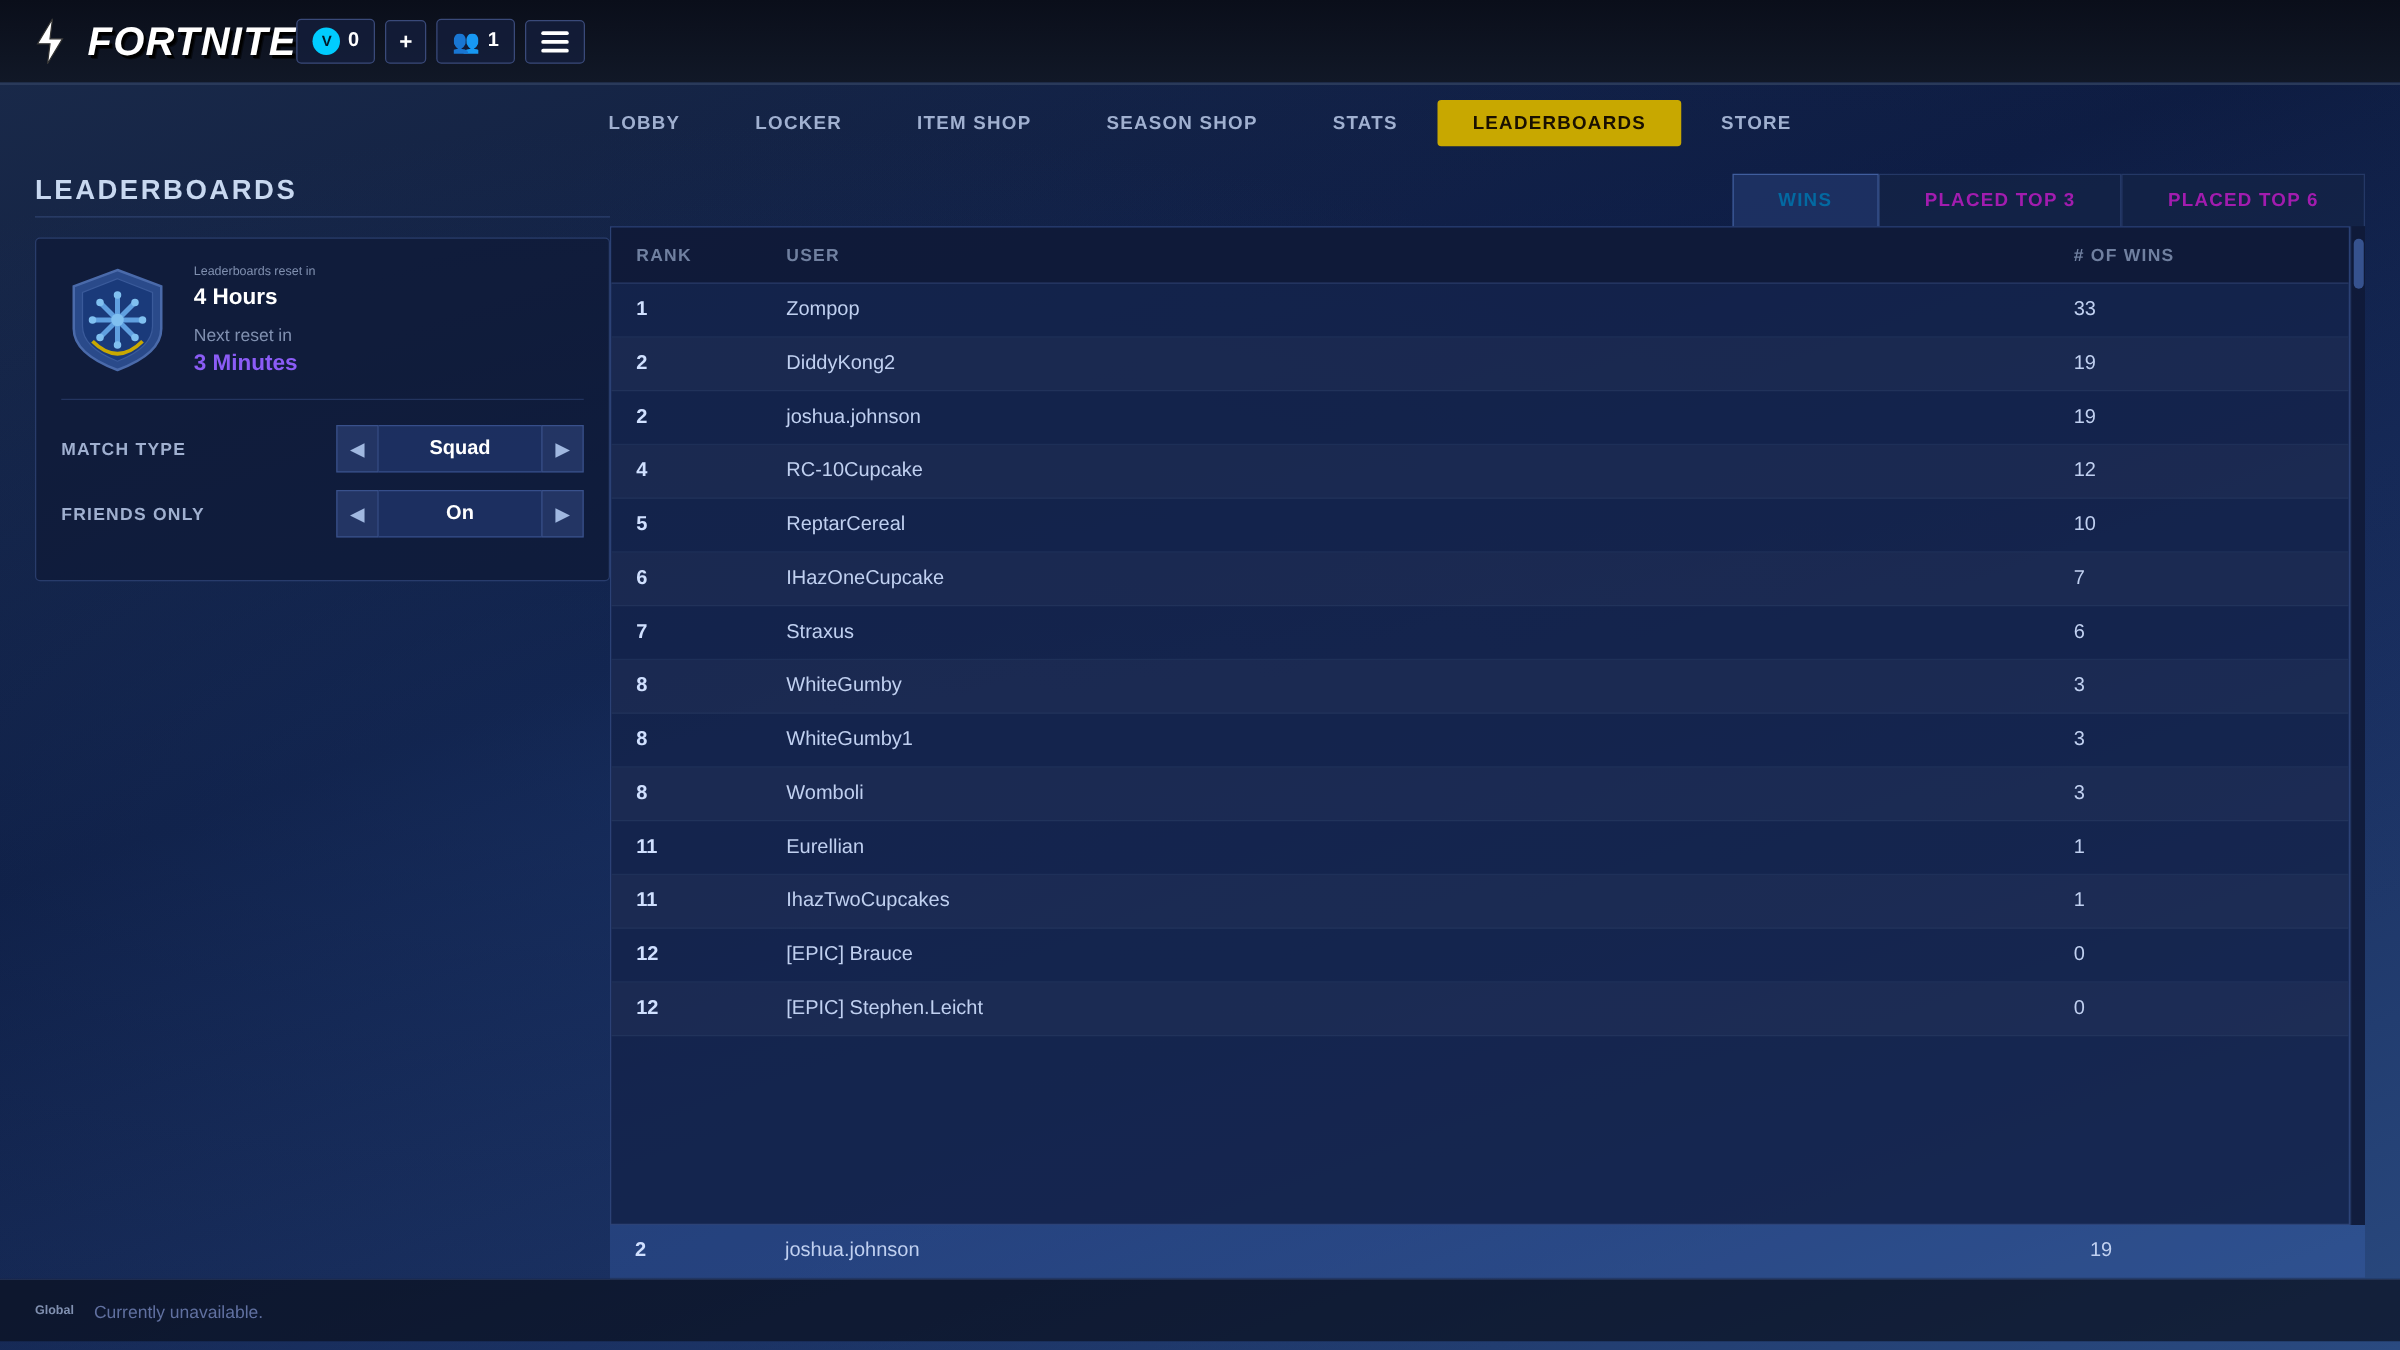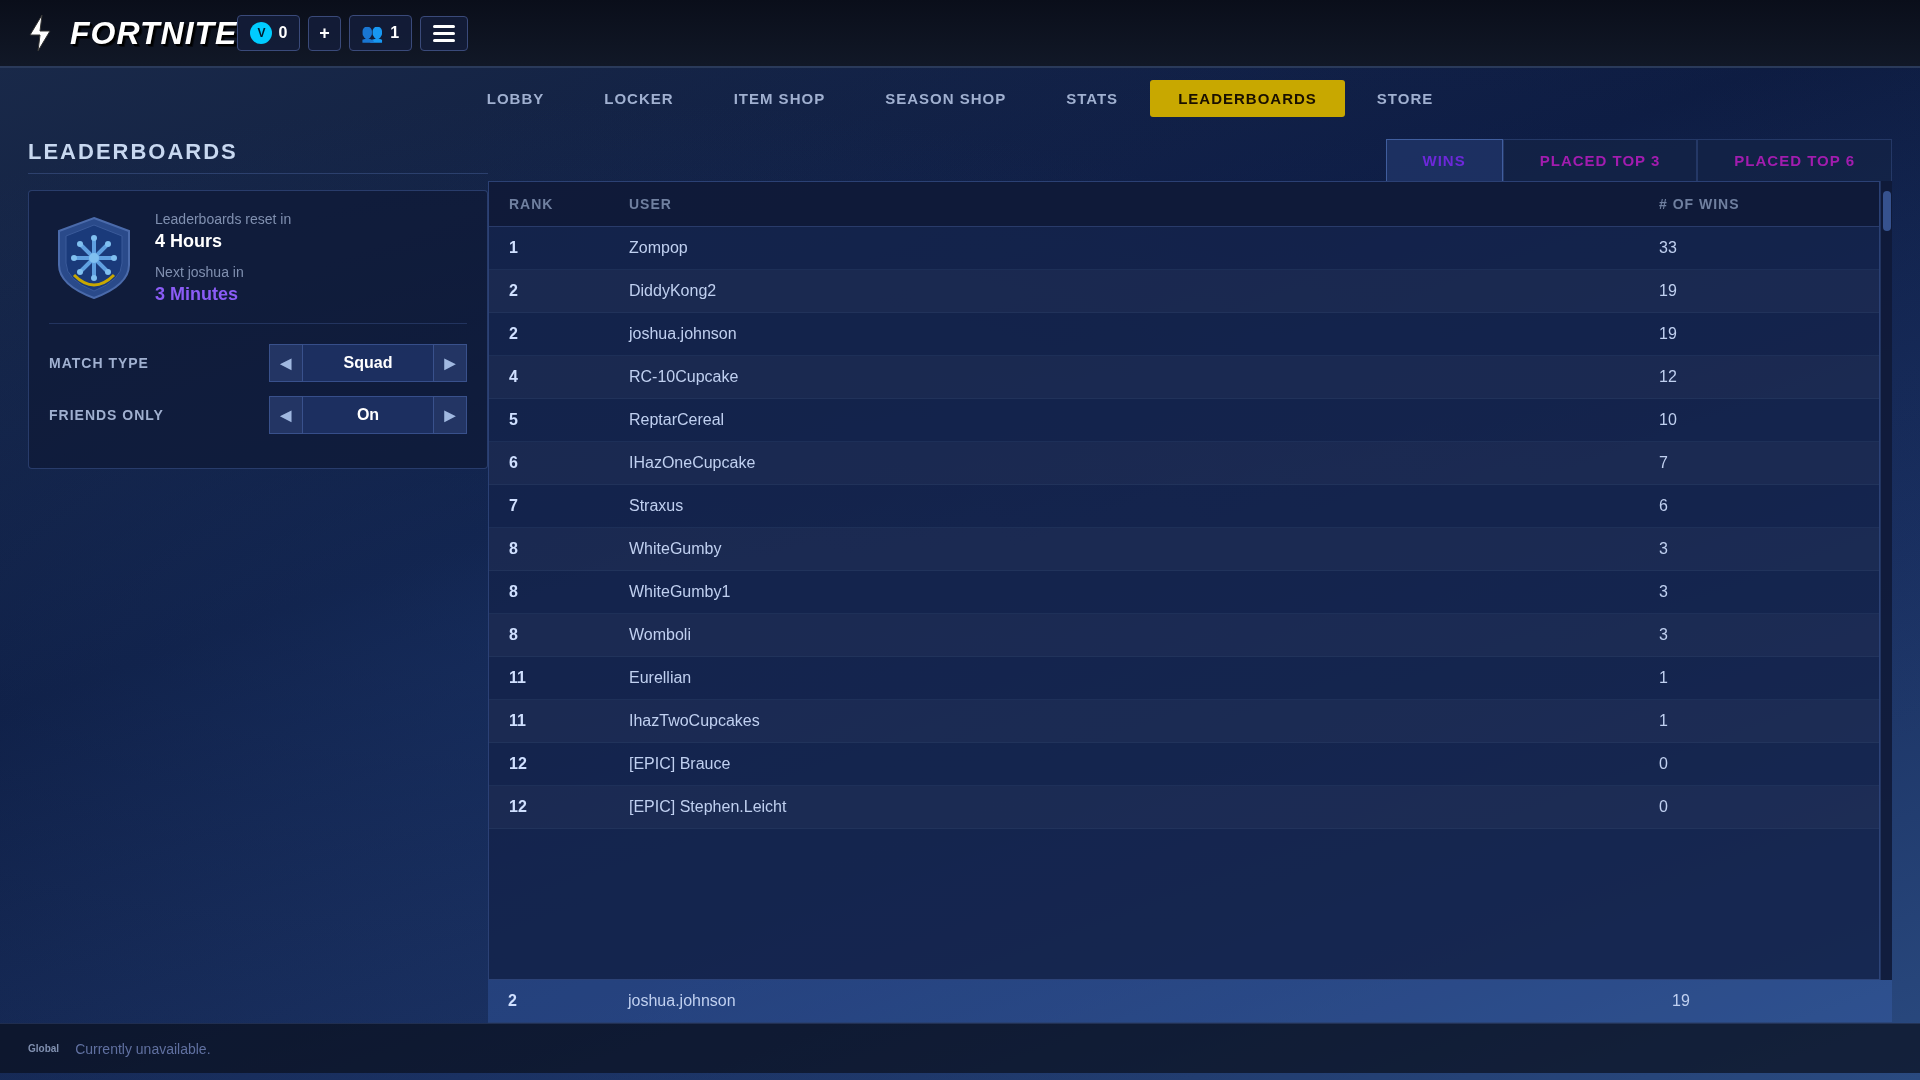--- a/index.html
+++ b/index.html
@@ -213,21 +213,21 @@
       border-bottom: 1px solid rgba(80,110,180,0.3);
     }
 
     .badge-icon {
       width: 90px;
       height: 90px;
       flex-shrink: 0;
     }
 
     .reset-text h3 {
-      font-size: 14px;
+      font-size: 10px;
       color: #8090b0;
       font-weight: normal;
       margin-bottom: 4px;
     }
 
     .reset-text .highlight {
       font-size: 18px;
       font-weight: bold;
       color: white;
       margin-bottom: 12px;
@@ -319,21 +319,21 @@
       letter-spacing: 1px;
       color: #a21caf;
       background: rgba(20,35,70,0.7);
       border: 1px solid rgba(80,110,180,0.3);
       border-bottom: none;
       cursor: pointer;
     }
 
     .tab-btn.active {
       background: rgba(30,50,100,0.9);
-      color: #6d28d9;
+      color: #0369a1;
       border-color: rgba(100,140,220,0.5);
       text-align: center;
     }
 
     .leaderboard-table {
       background: rgba(20,35,75,0.85);
       border: 1px solid rgba(80,110,180,0.4);
       flex: 1;
       overflow: hidden;
     }
@@ -517,21 +517,21 @@
           <circle cx="31" cy="31" r="3" fill="#80c0f0"></circle>
           <circle cx="59" cy="59" r="3" fill="#80c0f0"></circle>
           <circle cx="59" cy="31" r="3" fill="#80c0f0"></circle>
           <circle cx="31" cy="59" r="3" fill="#80c0f0"></circle>
 
           <path d="M25 62 Q45 82 65 62" fill="none" stroke="#c8a800" stroke-width="3"></path>
         </svg>
         <div class="reset-text">
           <h3>Leaderboards reset in</h3>
           <div class="highlight">4 Hours</div>
-          <h4>Next joshua in</h4>
+          <h4>Next reset in</h4>
           <div class="highlight2">3 Minutes</div>
         </div>
       </div>
 
       <div class="filter-row">
         <span class="filter-label">MATCH TYPE</span>
         <div class="selector">
           <div class="selector-arrow">◀</div>
           <div class="selector-value">Squad</div>
           <div class="selector-arrow">▶</div>

